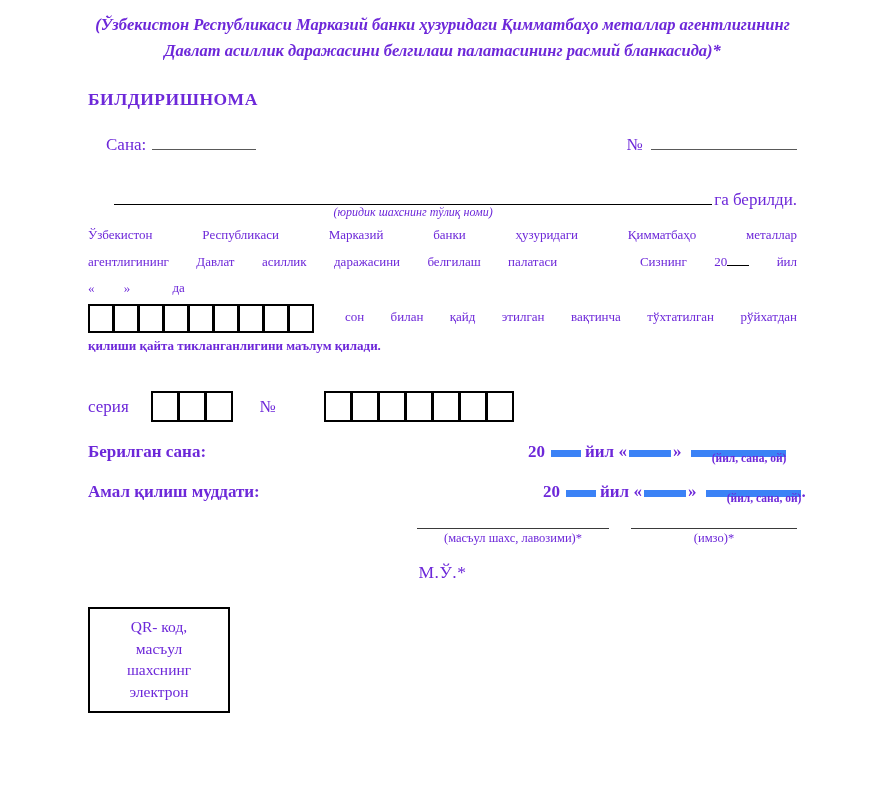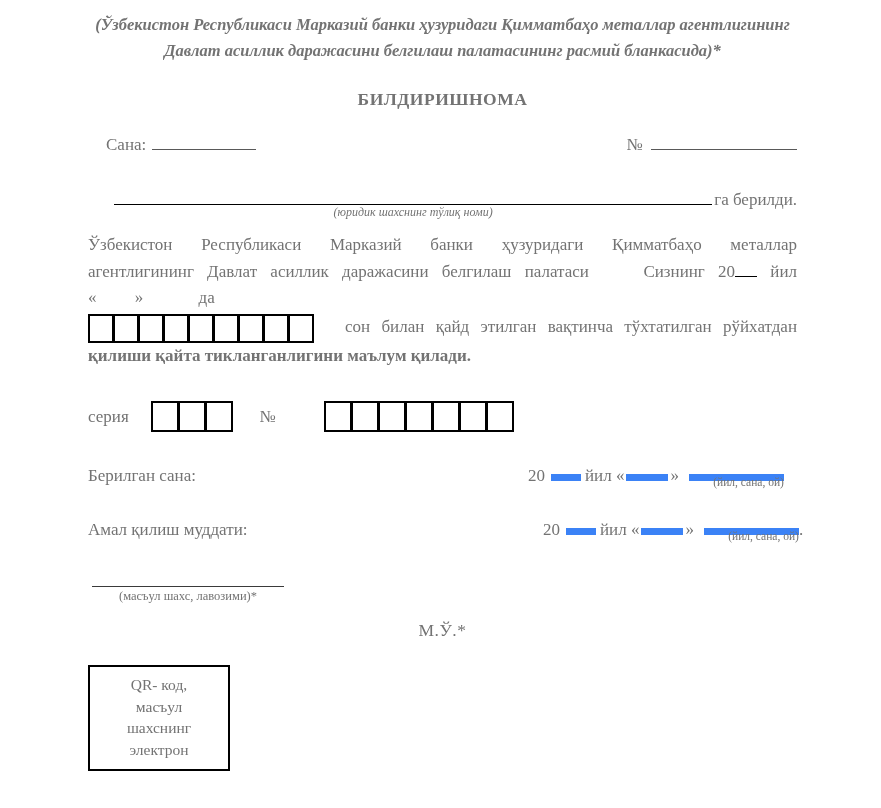--- a/index.html
+++ b/index.html
@@ -6,37 +6,36 @@
     margin: 0;
     padding: 0;
     background: #fff;
   }
   .page {
     position: relative;
     width: 881px;
     height: 808px;
     background: #ffffff;
     font-family: "Liberation Serif", "DejaVu Serif", serif;
-    color: #737373;
+    color: #6d28d9;
     overflow: hidden;
     box-sizing: border-box;
     padding: 12px 84px 0 88px;
   }
   
   .letterhead {
     text-align: center;
     font-style: italic;
     font-weight: bold;
     font-size: 16.5px;
     line-height: 26px;
     margin: 0 auto;
     max-width: 760px;
   }
   .doc-title {
-    text-align: center;
     font-weight: bold;
     font-size: 17.5px;
     letter-spacing: .5px;
     margin-top: 25px;
   }
   
   .meta-row {
     display: flex;
     justify-content: space-between;
     align-items: center;
@@ -72,22 +71,22 @@
     left: 50%;
     transform: translateX(-50%);
     font-size: 12px;
     font-style: italic;
     white-space: nowrap;
     margin-top: 1px;
   }
   .issued-suffix { margin-left: 2px; white-space: nowrap; }
   
   .body-par {
-    margin-top: 22px;
-    font-size: 17px;
+    margin-top: 12px;
+    font-size: 13px;
     line-height: 26.5px;
   }
   .jline {
     text-align: justify;
     text-align-last: justify;
   }
   .gap-wide { display: inline-block; width: 28px; }
   .pre { white-space: pre; }
   .yr-blank {
     display: inline-block;
@@ -124,22 +123,23 @@
     margin-top: 32px;
     font-size: 17px;
   }
   .serial-row .cells .cell { width: 24px; height: 27px; }
   .serial-label { margin-right: 22px; }
   .serial-num-label { margin-left: 28px; margin-right: 48px; }
   
   .date-row {
     display: flex;
     align-items: baseline;
-    margin-top: 28px;
-    font-size: 17px;
+    margin-top: 14px;
+    font-size: 17px;
+    font-weight: bold;
   }
   .date-label { width: 440px; flex: none; }
   .date-row.second .date-label { width: 455px; }
   .date-fill { white-space: nowrap; }
   .dblank {
     display: inline-block;
     border-bottom: 7px solid #3b82f6;
     height: 14px;
     position: relative;
   }
@@ -151,22 +151,23 @@
     top: 100%;
     right: 0;
     font-style: normal;
     font-size: 11.5px;
     white-space: nowrap;
     margin-top: 2px;
   }
   
   .sig-row {
     display: flex;
-    margin-top: 46px;
+    margin-top: 26px;
     font-size: 12.5px;
+    justify-content: flex-end;
   }
   .sig-item { position: relative; }
   .sig-line { border-top: 1px solid #3a3a3a; }
   .sig-caption { text-align: center; padding-top: 2px; }
   .sig-1 { width: 192px; margin-left: 4px; }
   .sig-2 { width: 166px; margin-left: 22px; }
   .sig-3 { width: 288px; margin-left: 46px; }
   .sig-3 .sig-caption { text-align: left; }
   .seal {
     text-align: center;
@@ -259,20 +260,24 @@
   <div class="date-row second">
     <span class="date-label">Амал қилиш муддати:</span>
     <span class="date-fill"><span>20</span><span class="dblank w30"></span><span>йил</span> <span>«</span><span class="dblank w42"></span><span>»</span><span class="dblank w95"><span class="under-caption">(йил, сана, ой)</span></span><span>.</span></span>
   </div>
 
   <div class="sig-row">
     <div class="sig-item sig-1">
       <div class="sig-line"></div>
       <div class="sig-caption">(масъул шахс, лавозими)*</div>
     </div>
+    <div class="sig-item sig-2">
+      <div class="sig-line"></div>
+      <div class="sig-caption">(имзо)*</div>
+    </div>
   </div>
 
   <div class="seal">М.Ў.*</div>
 
   <div class="qr-box">
     <div>QR- код,</div>
     <div>масъул</div>
     <div>шахснинг</div>
     <div>электрон</div>
 

